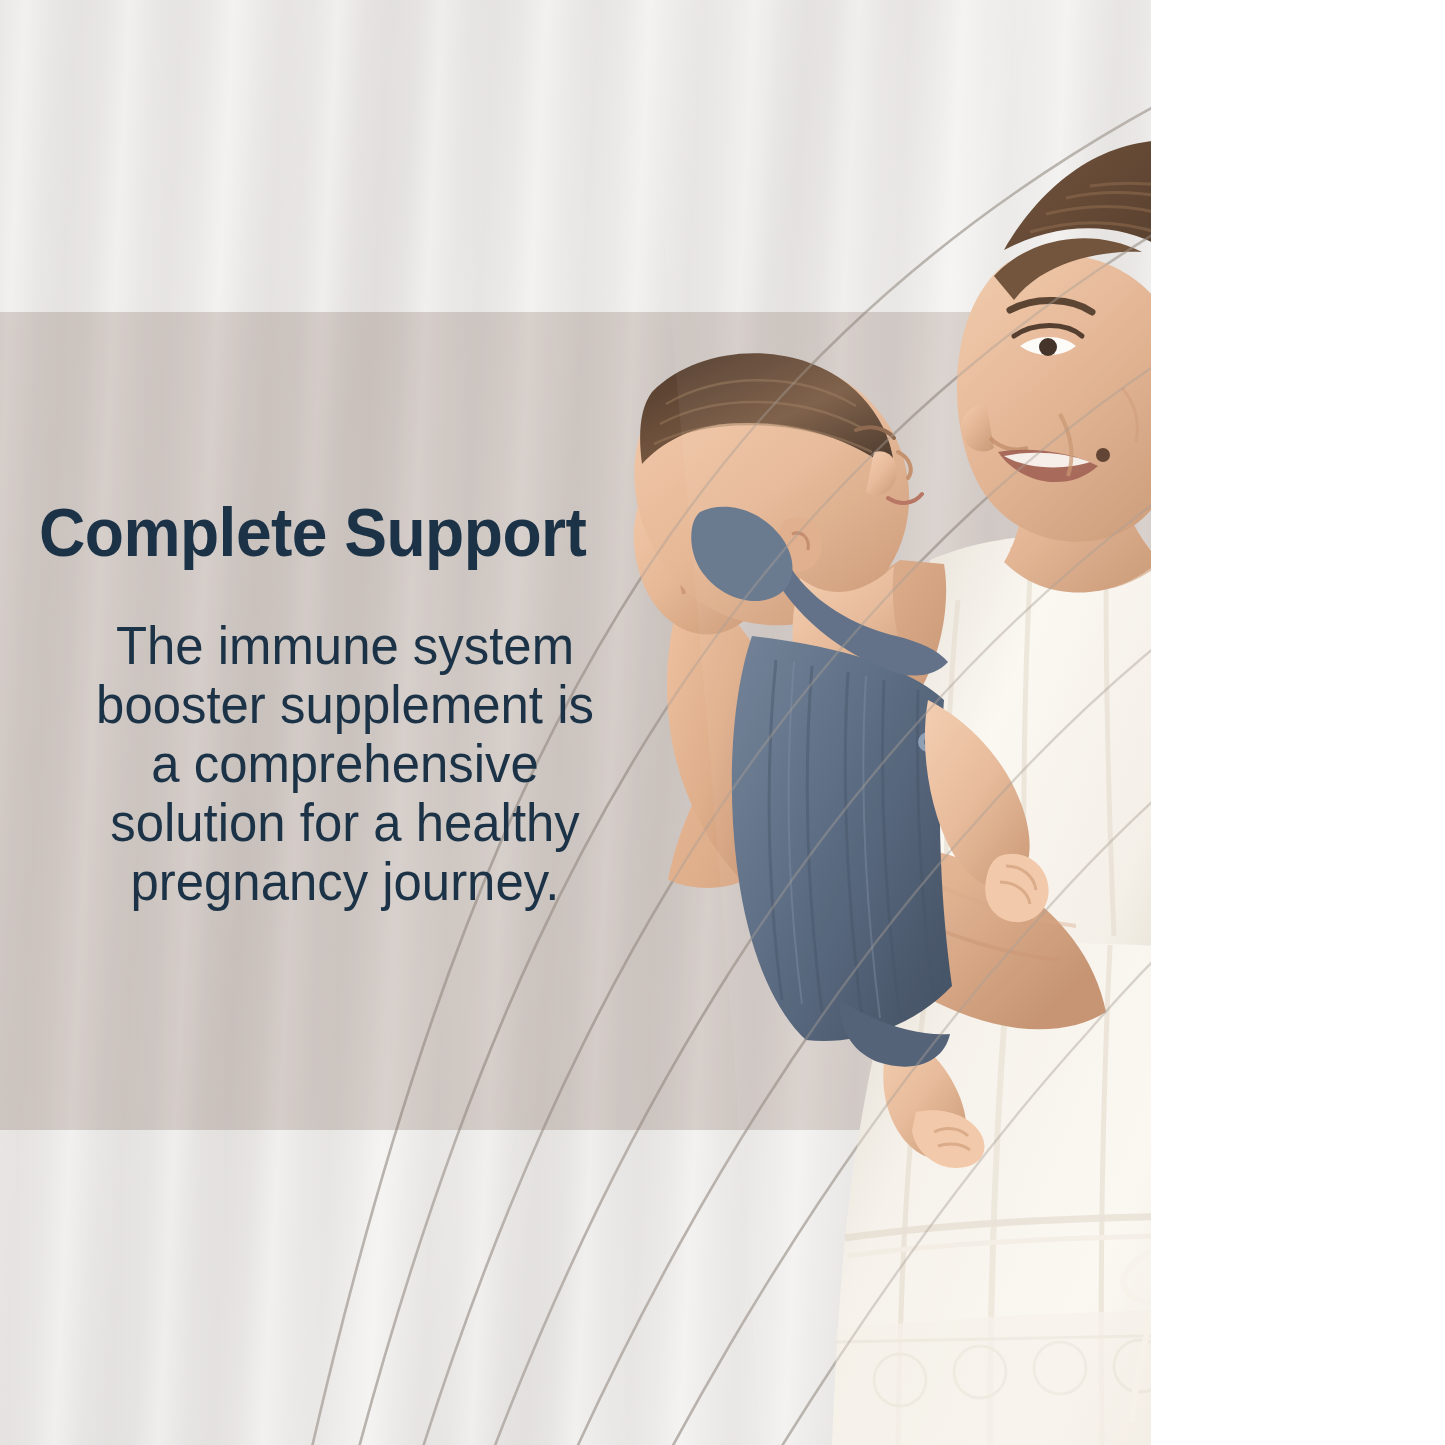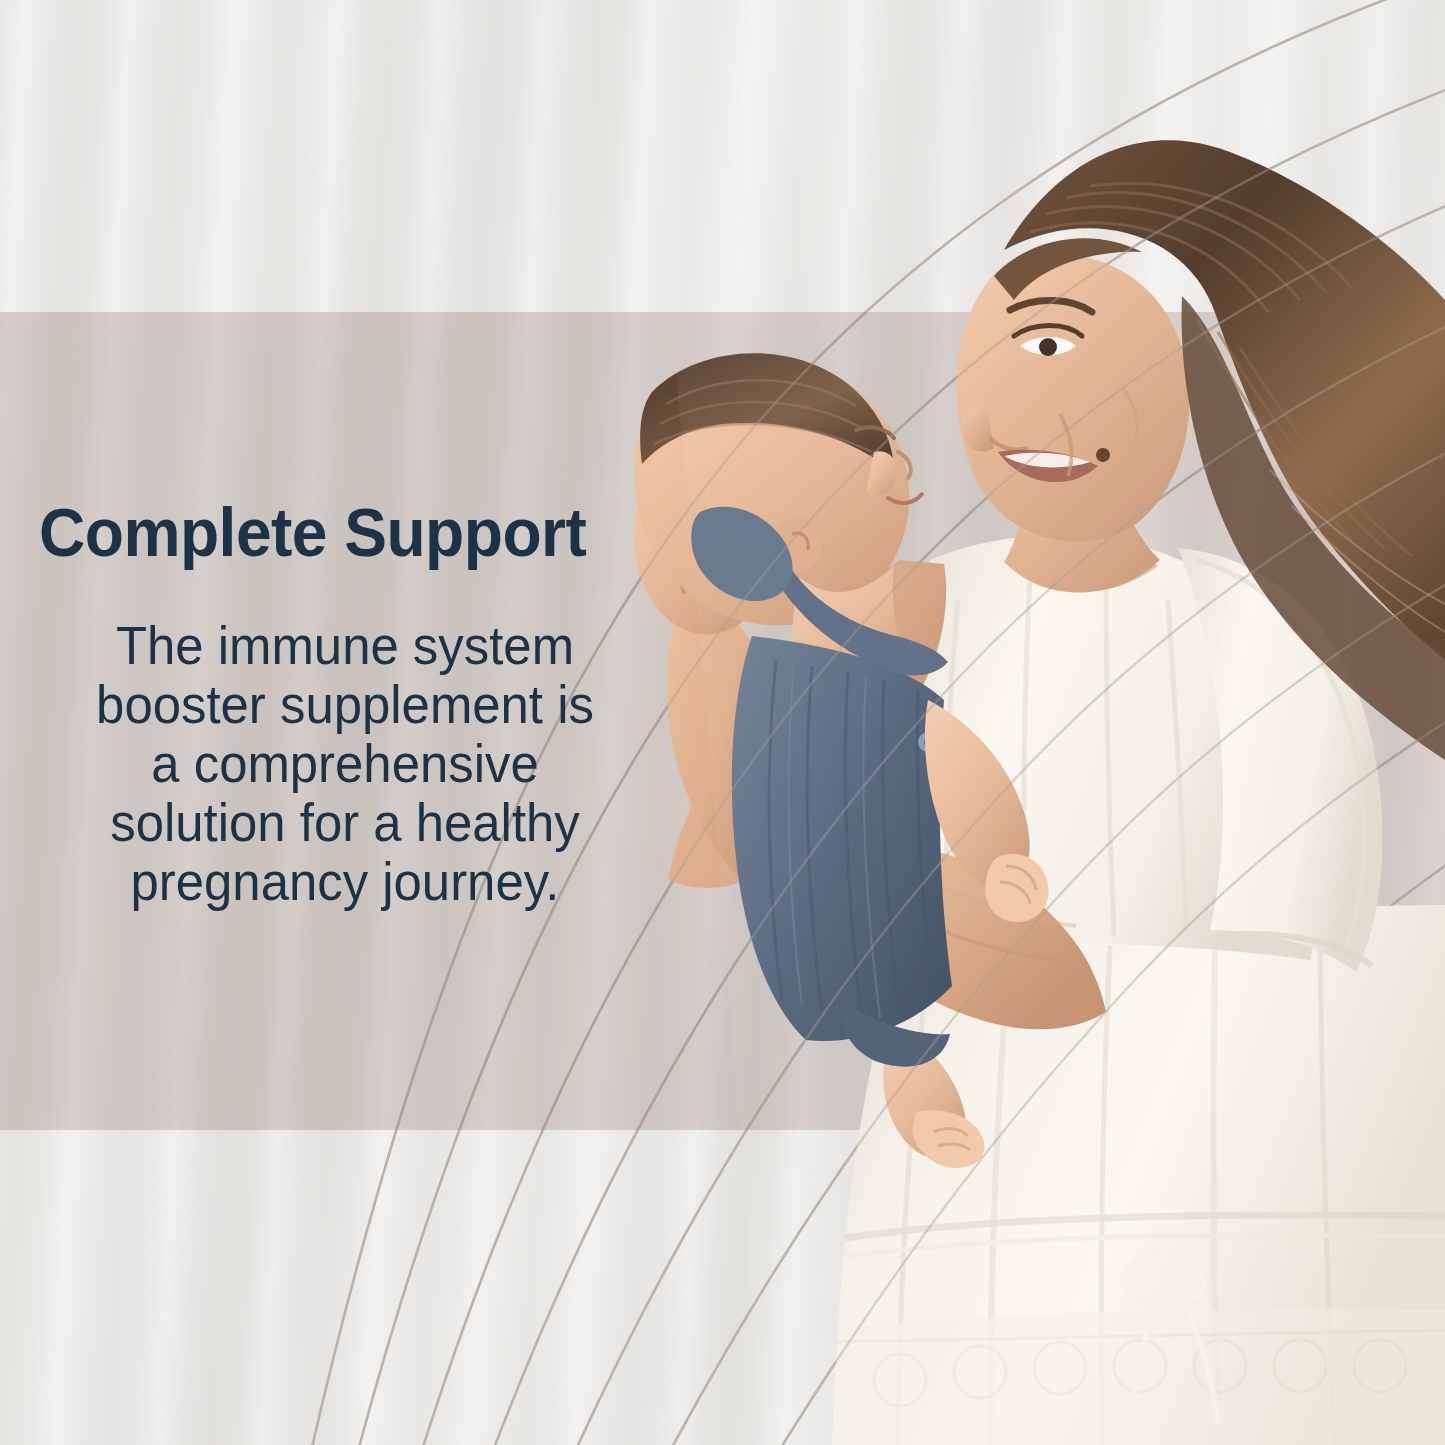--- a/index.html
+++ b/index.html
@@ -1,21 +1,21 @@
 <!DOCTYPE html>
 <html><head>
 <meta charset="utf-8">
 <style>
   * { margin:0; padding:0; box-sizing:border-box; }
   html,body { background:#ffffff; }
   body { font-family:"Liberation Sans", sans-serif; }
 
   #stage {
     position:relative;
-    width:1445px; height:1445px;
+    width:1151px; height:1445px;
     overflow:hidden;
     background:#bef264;
   }
 
   
   .backdrop { position:absolute; inset:0; }
   .curtain-base {
     position:absolute; inset:0;
     background:
       linear-gradient(102deg,

